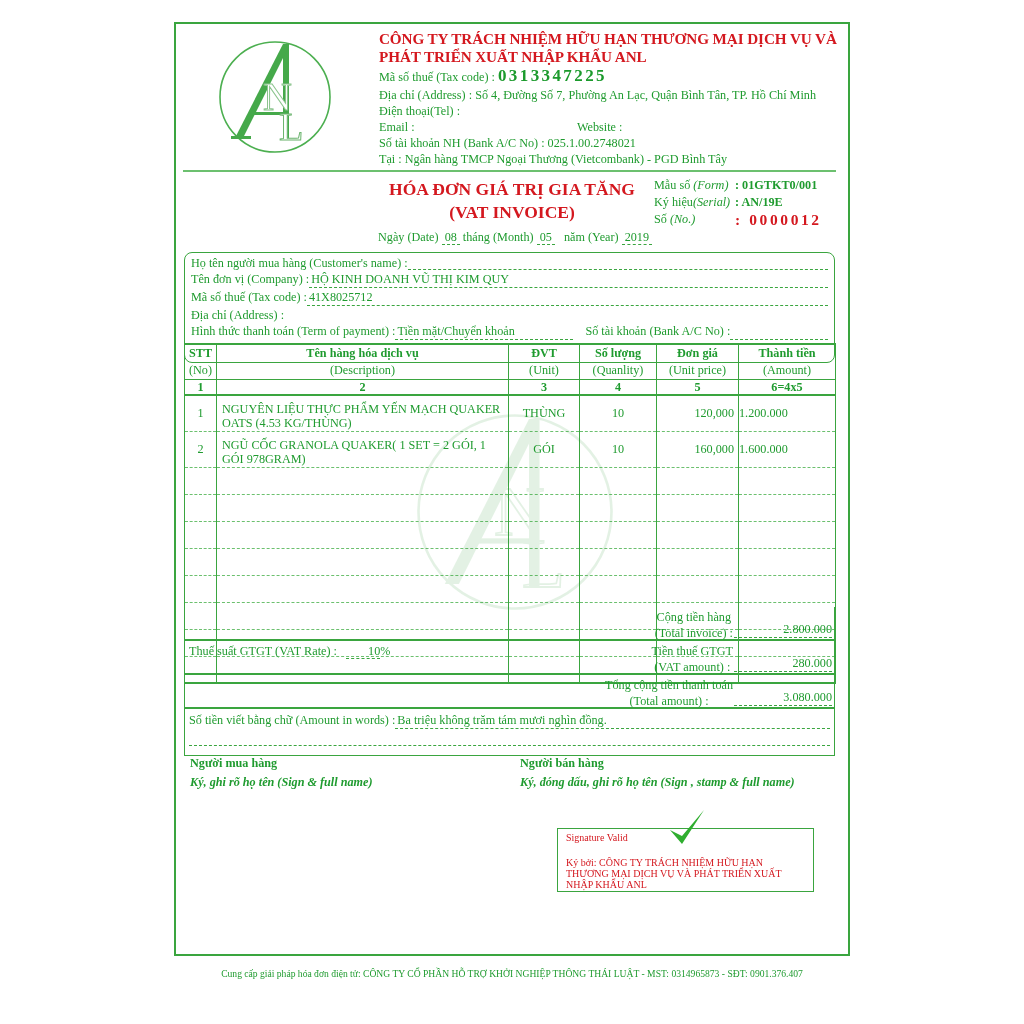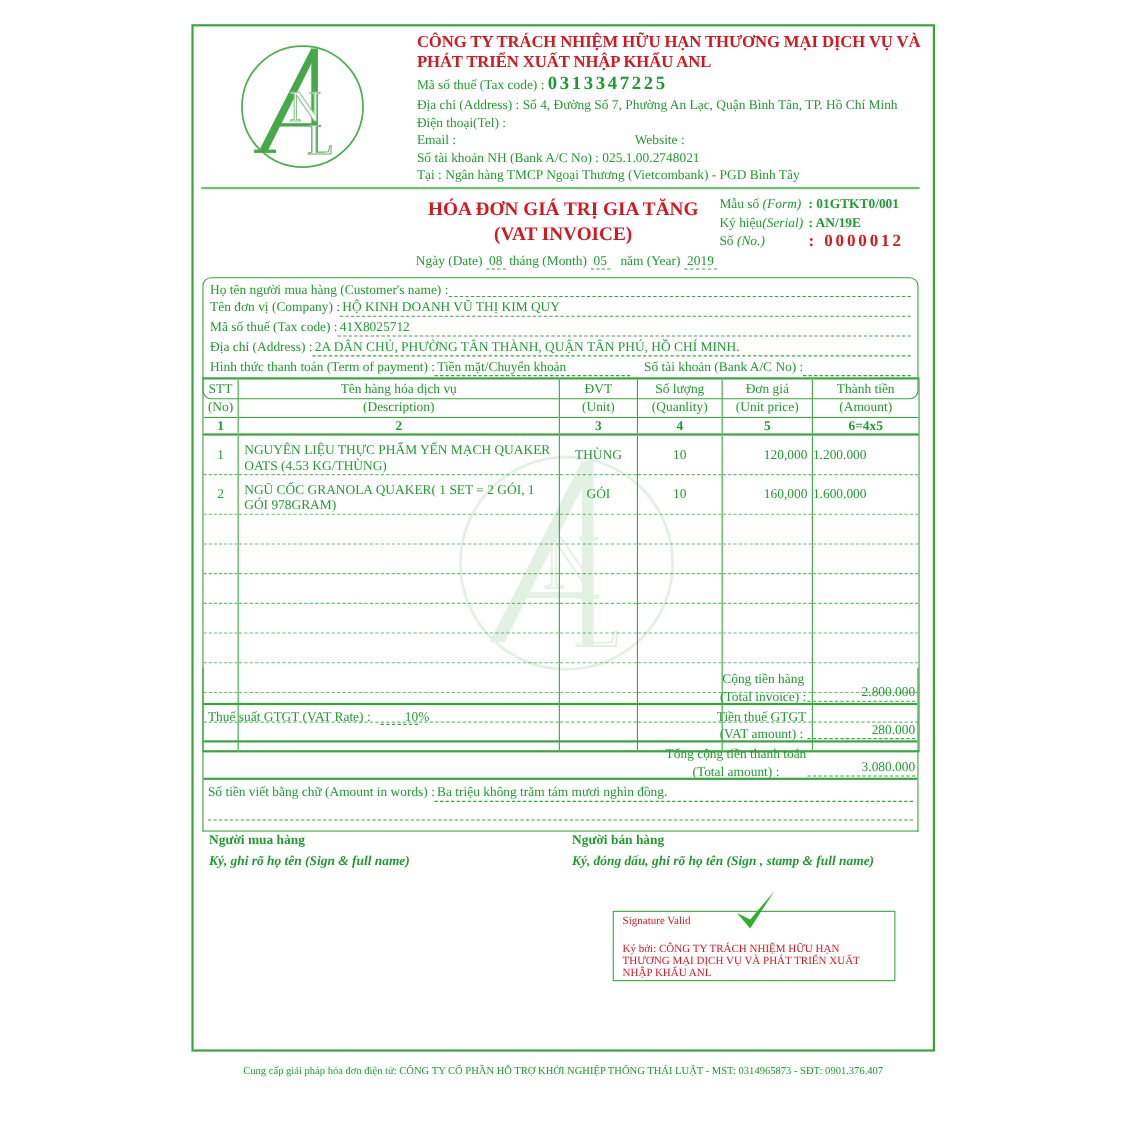--- a/index.html
+++ b/index.html
@@ -35,21 +35,21 @@
   .cust-row { display: flex; font-size: 12.2px; line-height: 16px; color: #1f9b2f; white-space: nowrap; }
   .cust-row .fill { flex: 1; border-bottom: 1px dashed #3aa53f; padding-left: 2px; margin-bottom: 1px; }
   .cust-row .fill-short { width: 178px; border-bottom: 1px dashed #3aa53f; padding-left: 2px; }
   .cust-row .gap { width: 12px; }
   .cust-row .fill-acc { flex: 1; border-bottom: 1px dashed #3aa53f; }
 
   
   .items-table { position: absolute; left: 184px; top: 343px; width: 651px; border-collapse: collapse; table-layout: fixed; color: #1f9b2f; }
   .items-table th, .items-table td { border-left: 1.5px solid #3aa53f; border-right: 1.5px solid #3aa53f; font-size: 12.2px; }
   .items-table thead th { font-weight: normal; text-align: center; line-height: 17px; border-top: 2px solid #3aa53f; }
-  .items-table thead th b { font-weight: normal; margin-top: 25px; }
+  .items-table thead th b { font-weight: bold; margin-top: 25px; }
   .items-table .num-row td { border-top: 1.5px solid #3aa53f; border-bottom: 2px solid #3aa53f; text-align: center; font-weight: bold; height: 15px; line-height: 14px; }
   .items-table tbody.lines td { border-bottom: 1px dashed #6cc06f; height: 27px; vertical-align: middle; }
   .items-table tbody.lines tr.item td { height: 36px; }
   .items-table tbody.lines tr.item td.desc { vertical-align: top; padding-top: 6px; line-height: 14px; padding-left: 5px; text-align: left; }
   .items-table tbody.lines tr.last td { border-bottom: 2px solid #3aa53f; }
   .c-stt { width: 32px; text-align: center; }
   .c-unit { text-align: center; }
   .c-qty { text-align: center; }
   .c-price { text-align: right; padding-right: 4px; }
   .c-amt { text-align: left; padding-right: 3px; }
@@ -157,21 +157,20 @@
   <div class="cust-row">
     <span>Tên đơn vị (Company)  :</span>
     <span class="fill">HỘ KINH DOANH VŨ THỊ KIM QUY</span>
   </div>
   <div class="cust-row">
     <span>Mã số thuế (Tax code) :</span>
     <span class="fill">41X8025712</span>
   </div>
   <div class="cust-row">
     <span>Địa chỉ (Address)    :</span>
-    <span class="fill">2A DÂN CHỦ, PHƯỜNG TÂN THÀNH, QUẬN TÂN PHÚ, HỒ CHÍ MINH.</span>
   </div>
   <div class="cust-row">
     <span>Hình thức thanh toán (Term of payment)  :</span>
     <span class="fill-short">Tiền mặt/Chuyển khoản</span>
     <span class="gap"></span>
     <span>Số tài khoản (Bank A/C No)  :</span>
     <span class="fill-acc"></span>
   </div>
 </div>
 

